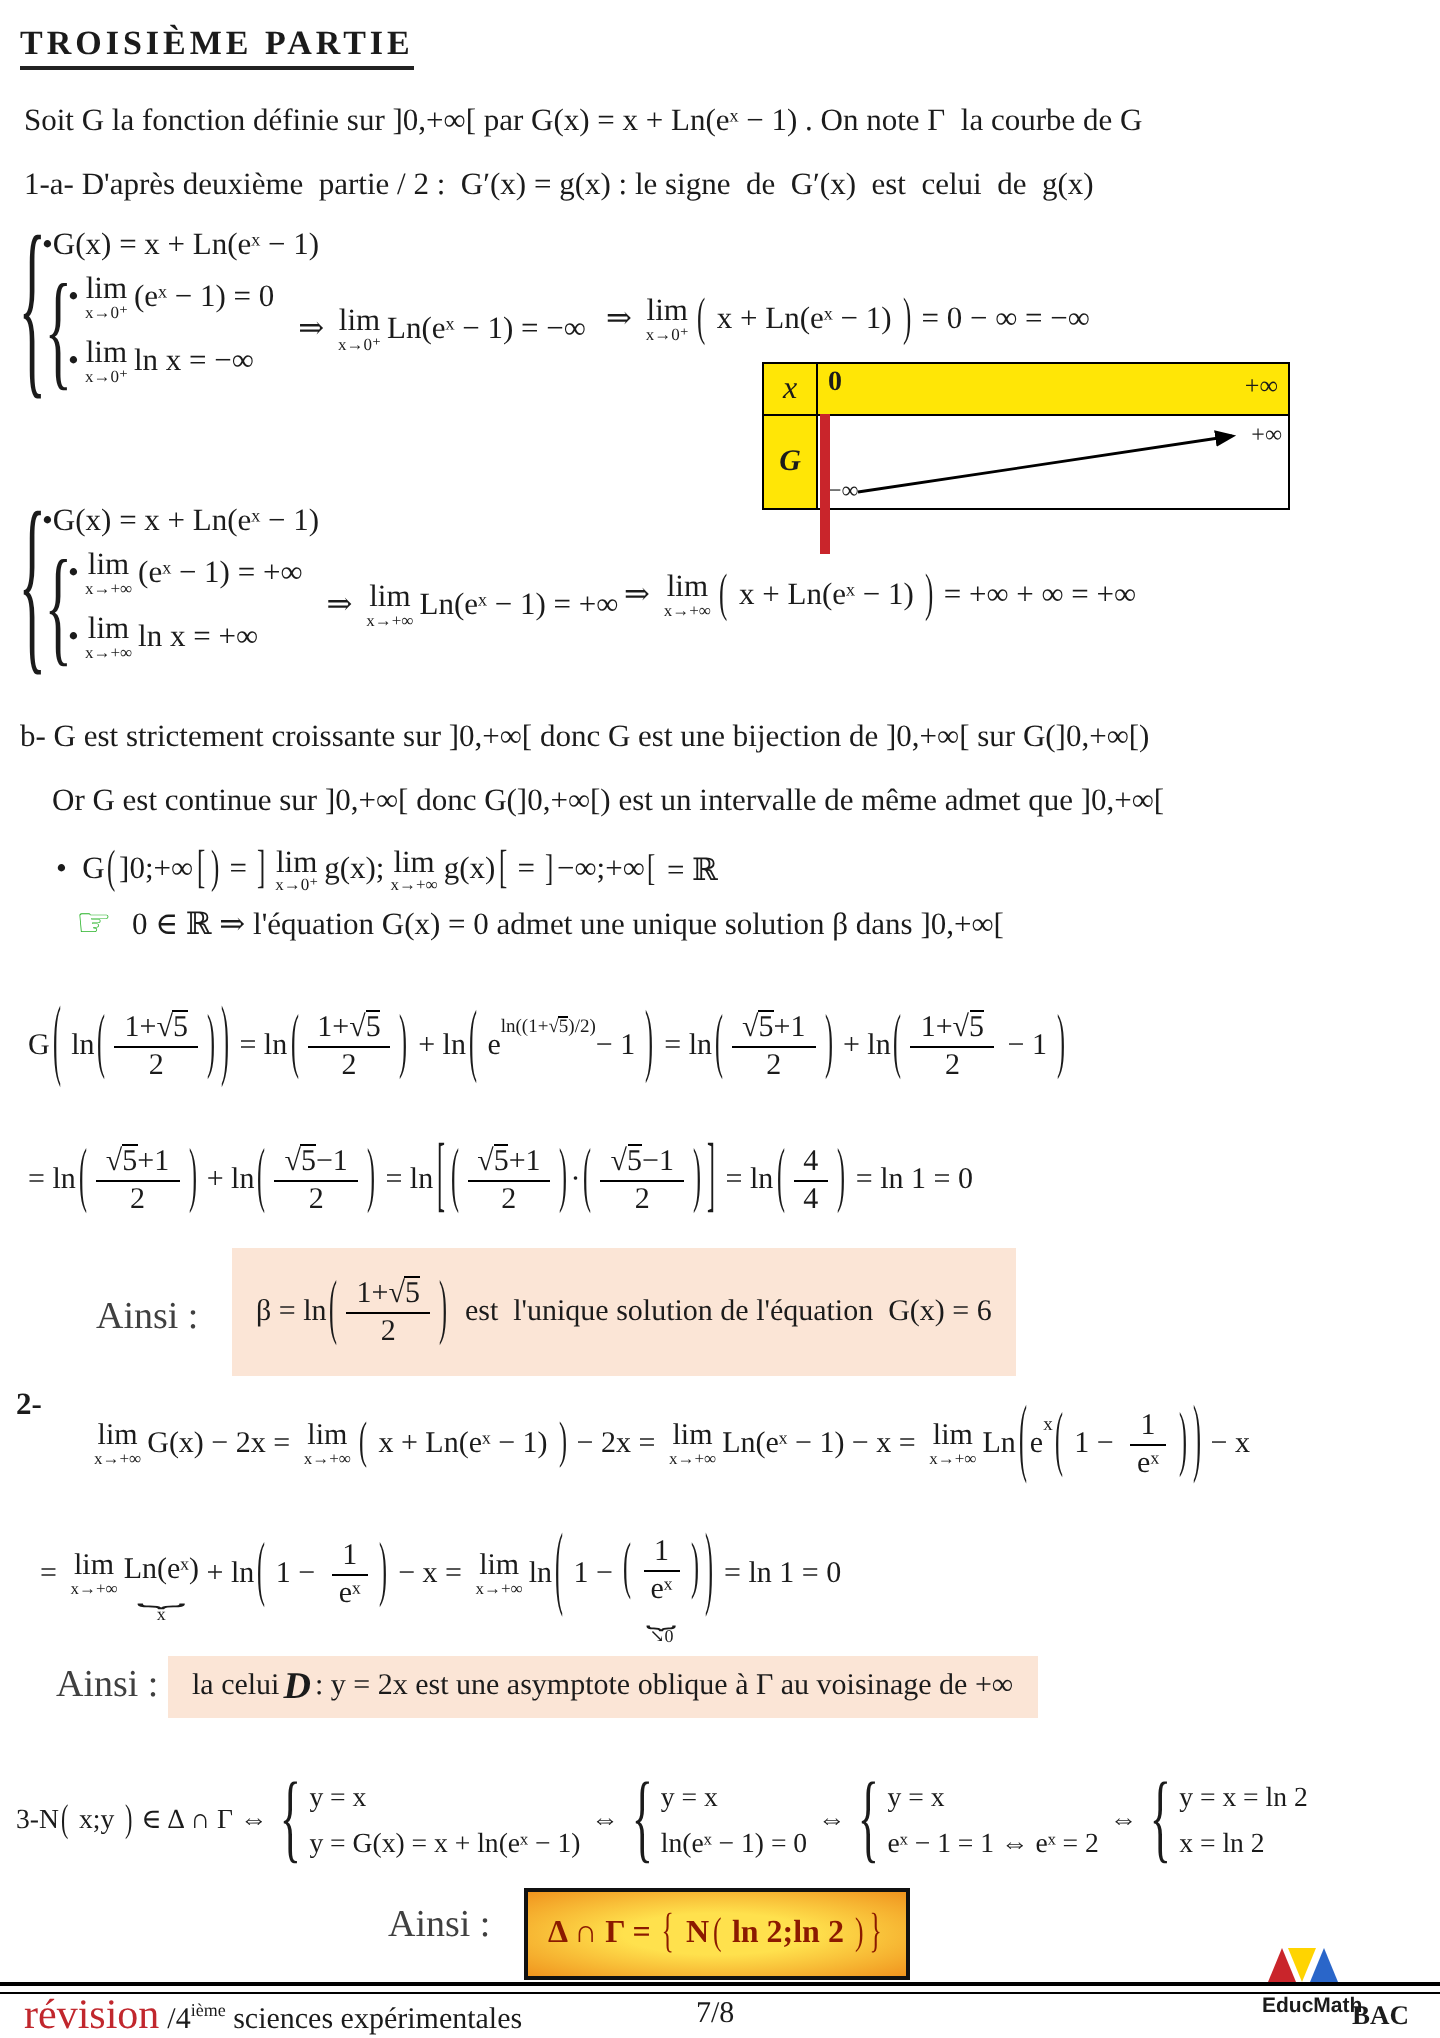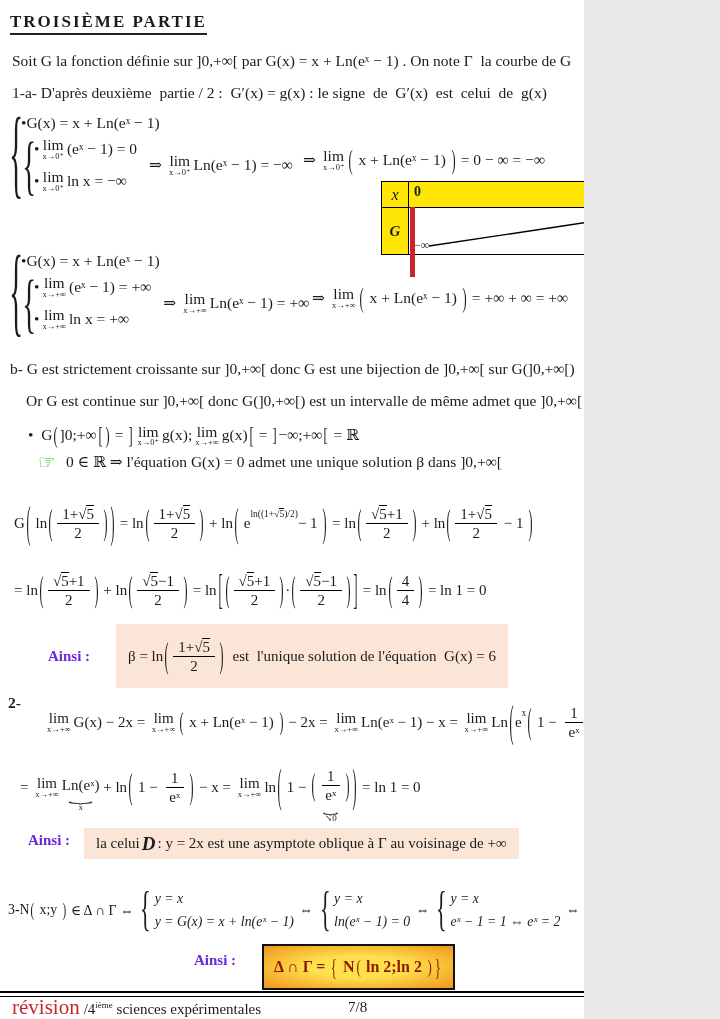--- a/index.html
+++ b/index.html
@@ -1,16 +1,16 @@
 <!DOCTYPE html>
 <html><head>
 <meta charset="utf-8">
 <style>
   html,body{margin:0;padding:0;background:#e8e8e8;}
-  .sheet{position:relative;width:584px;height:1019px;background:#ffffff;overflow:hidden;
+  .sheet{position:relative;width:720px;height:1019px;background:#ffffff;overflow:hidden;
          font-family:"Liberation Serif","DejaVu Serif",serif;color:#1b1b1b;}
   .abs{position:absolute;}
   .title{font-size:17px;font-weight:bold;letter-spacing:2px;border-bottom:2.4px solid #222;padding-bottom:1px;}
   .body16{font-size:15.5px;white-space:pre;}
   
   .m-row{display:flex;align-items:center;white-space:pre;font-size:15.5px;}
   .mt{white-space:pre;}
   .msup{font-size:9.5px;transform:translateY(-9px);white-space:pre;}
   .mlim{display:inline-flex;flex-direction:column;align-items:center;line-height:1;margin:0 3px;}
   .mlim-t{font-size:1em;}
@@ -21,21 +21,21 @@
   .md{display:inline-block;line-height:1;margin:0 1px;font-weight:300;transform-origin:50% 50%;}
   .ol{border-top:1.1px solid #000;}
   .mub{display:inline-flex;flex-direction:column;align-items:center;line-height:1;transform:translateY(8px);}
   .mub-b{line-height:.55;font-size:12px;margin-top:1px;}
   .hb{transform:scale(3.4,1);}
   .hb2{transform:scale(2.1,1);}
   .mub-l{font-size:9px;margin-top:2px;}
   .msys{display:inline-flex;align-items:center;margin:0 2px;}
   .msys-b{font-size:26px;font-weight:300;display:inline-block;margin-right:3px;transform-origin:50% 50%;}
   .msys-c{display:inline-flex;flex-direction:column;gap:7px;align-items:flex-start;}
-  .msys-l{white-space:pre;font-style:italic;}
+  .msys-l{white-space:pre;}
   
   .sysblock{display:flex;align-items:center;}
   .vbrace{display:inline-block;font-size:36px;font-weight:300;line-height:1;width:13px;flex:none;transform-origin:50% 50%;}
   .syscol{display:flex;flex-direction:column;gap:5px;}
   .gap8{gap:9px;}
   .innerrow{display:flex;align-items:center;}
   .ml12{margin-left:12px;}
   
   .vtable{width:262px;border:1.6px solid #000;background:#fff;}
   .vrow{display:flex;}
@@ -47,21 +47,21 @@
   .gbg{background:#A8D326;display:flex;align-items:center;justify-content:center;}
   .plus{font-size:30px;font-weight:300;line-height:0;}
   .vx0{position:absolute;left:5px;top:2px;font-size:14px;font-weight:bold;}
   .vxinf{position:absolute;right:5px;top:3px;font-size:13px;}
   .glow{position:absolute;left:5px;bottom:1px;font-size:12px;}
   .ghigh{position:absolute;right:3px;top:2px;font-size:12px;}
   .redbar{position:absolute;left:28px;top:25px;width:5px;height:70px;background:#C9252B;}
   .gphead{font-size:9.5px;}
   .ghead{font-size:15px;font-weight:bold;}
   
-  .ainsi{color:#6d28d9;font-weight:bold;font-size:15px;}
+  .ainsi{color:#404040;font-weight:normal;font-size:19px;}
   .peach{background:#FBE5D6;display:flex;align-items:center;padding:0 12px;}
   .scriptD{font-style:italic;font-weight:bold;font-size:19px;padding:0 2px;}
   .goldbox{background:radial-gradient(ellipse at center,#FFE14D 35%,#F0941E 100%);
            border:2.5px solid #111;display:flex;align-items:center;padding:2px 10px;
            color:#8B1A00;font-weight:bold;}
   .hand{color:#2DB52D;font-size:20px;margin-right:10px;line-height:1;}
   
   .frule{left:0;right:0;top:991px;height:3px;border-top:2.4px solid #000;border-bottom:1.4px solid #000;}
   .frev{color:#C1272D;font-size:21px;}
   .fclass{font-size:15px;}

